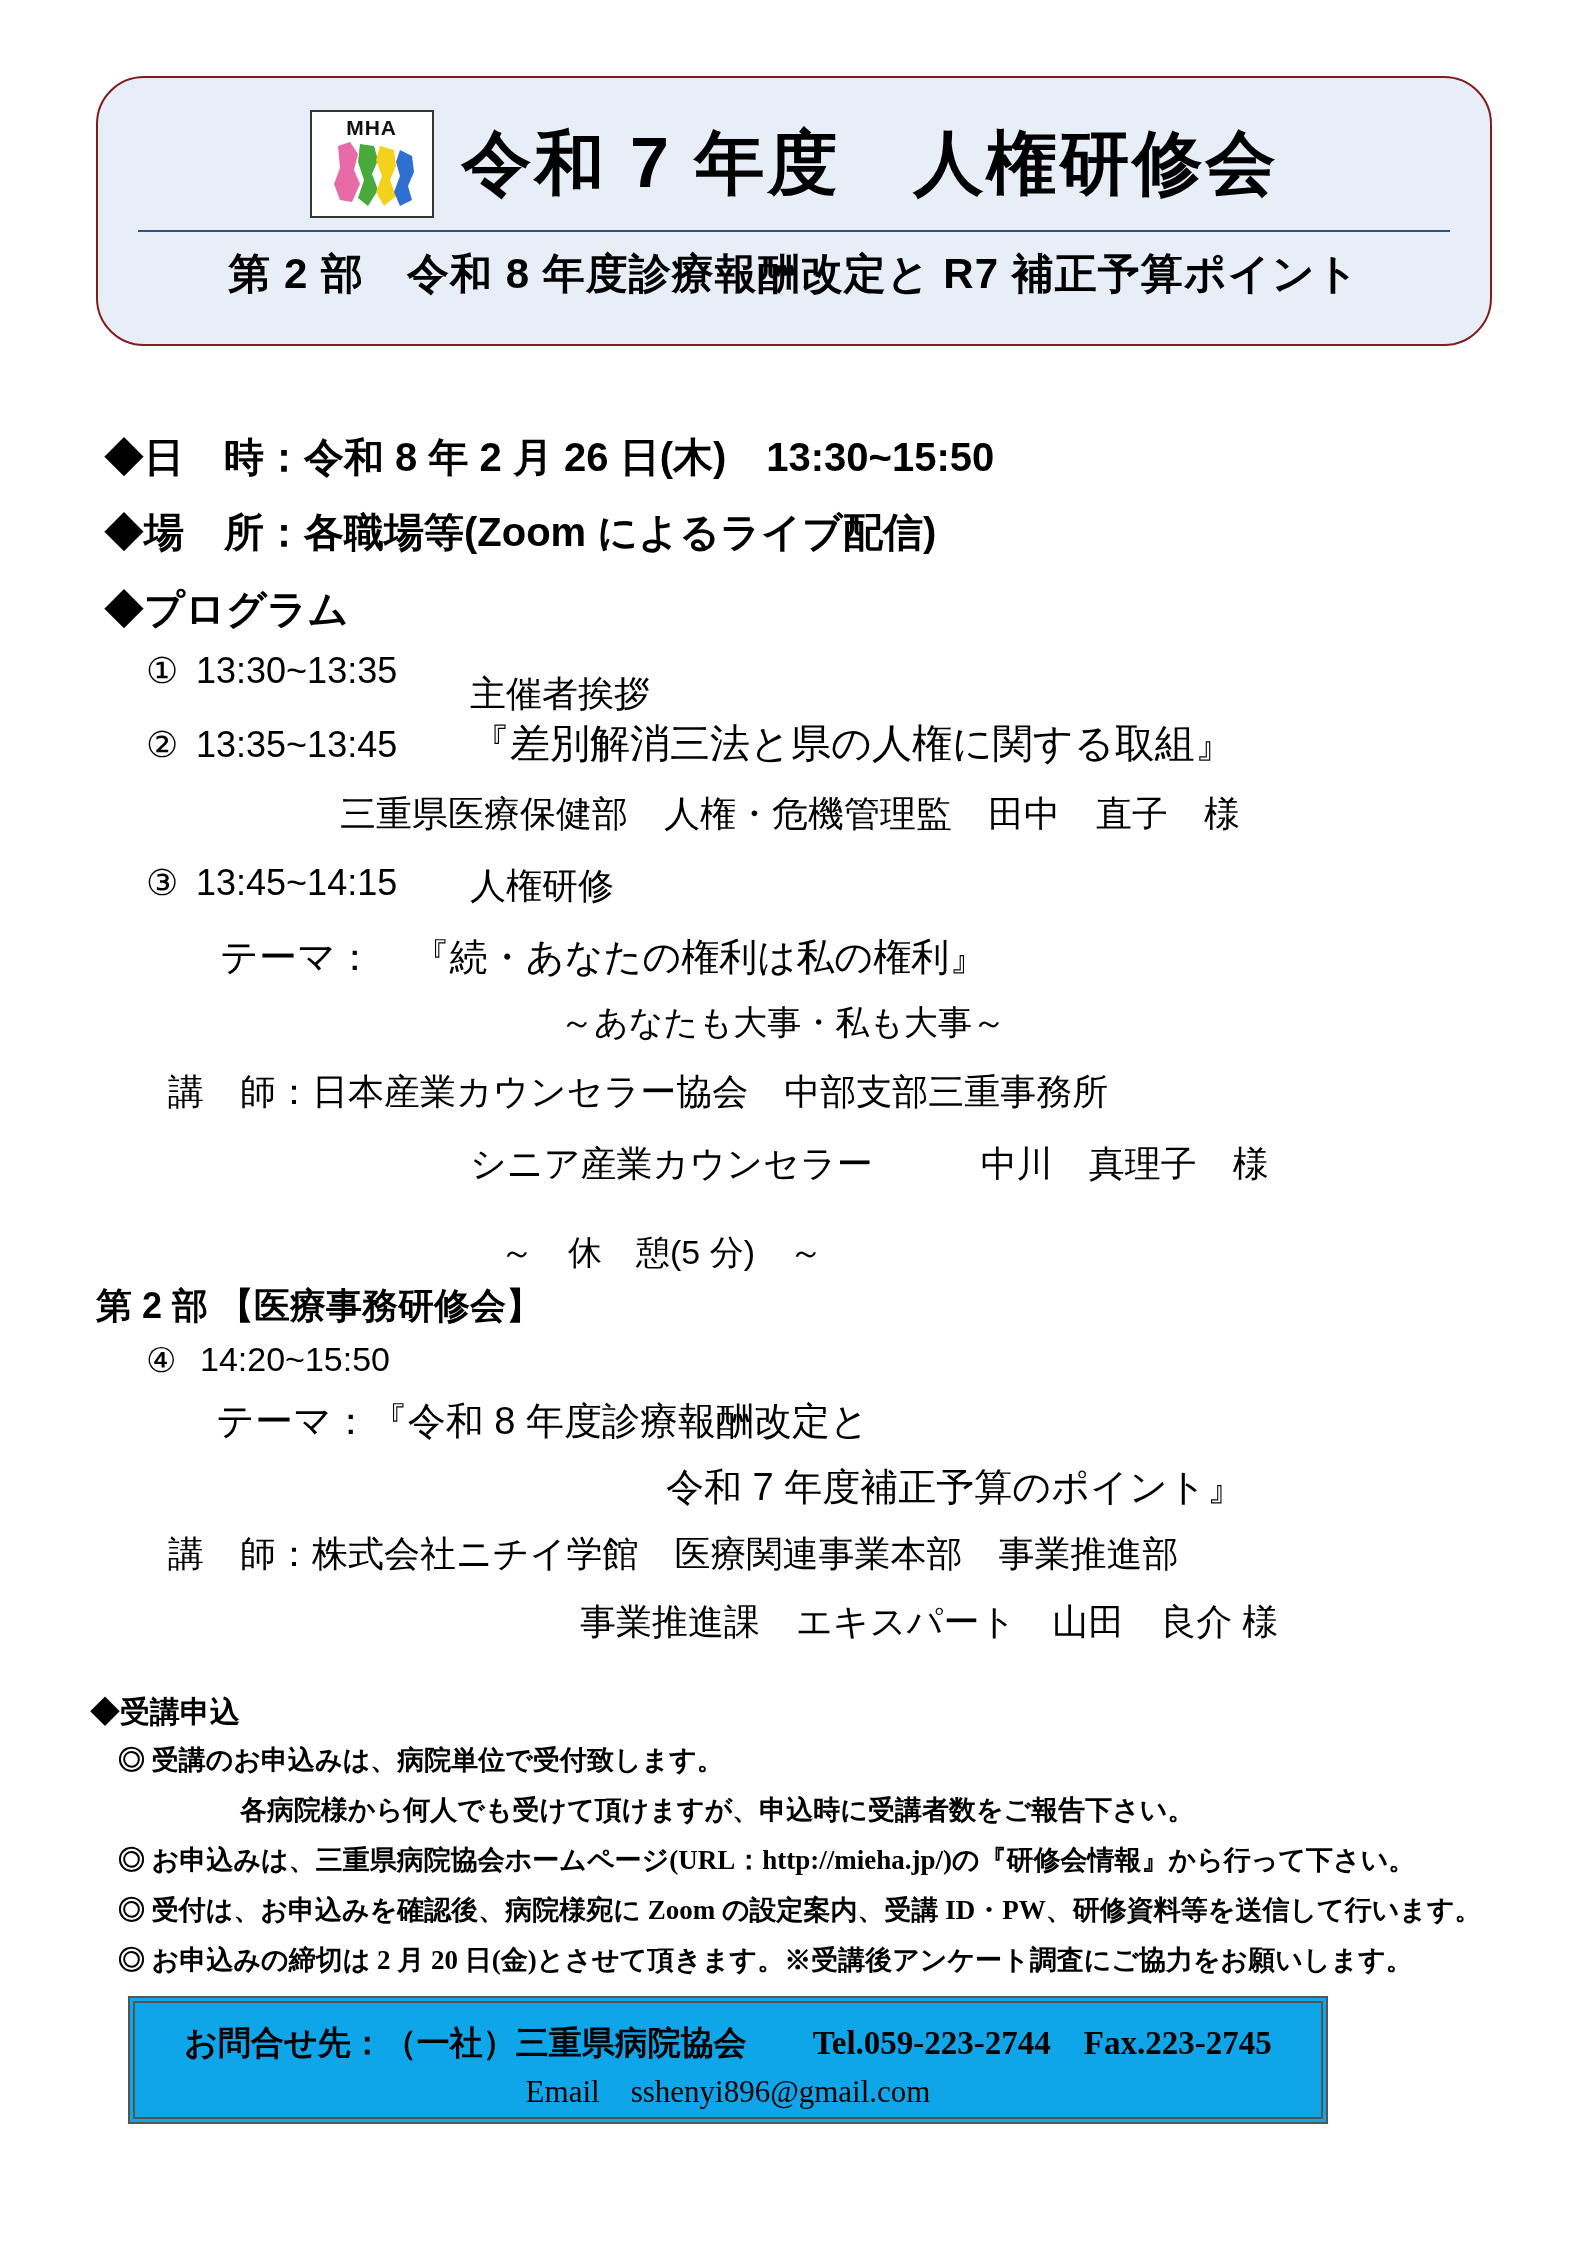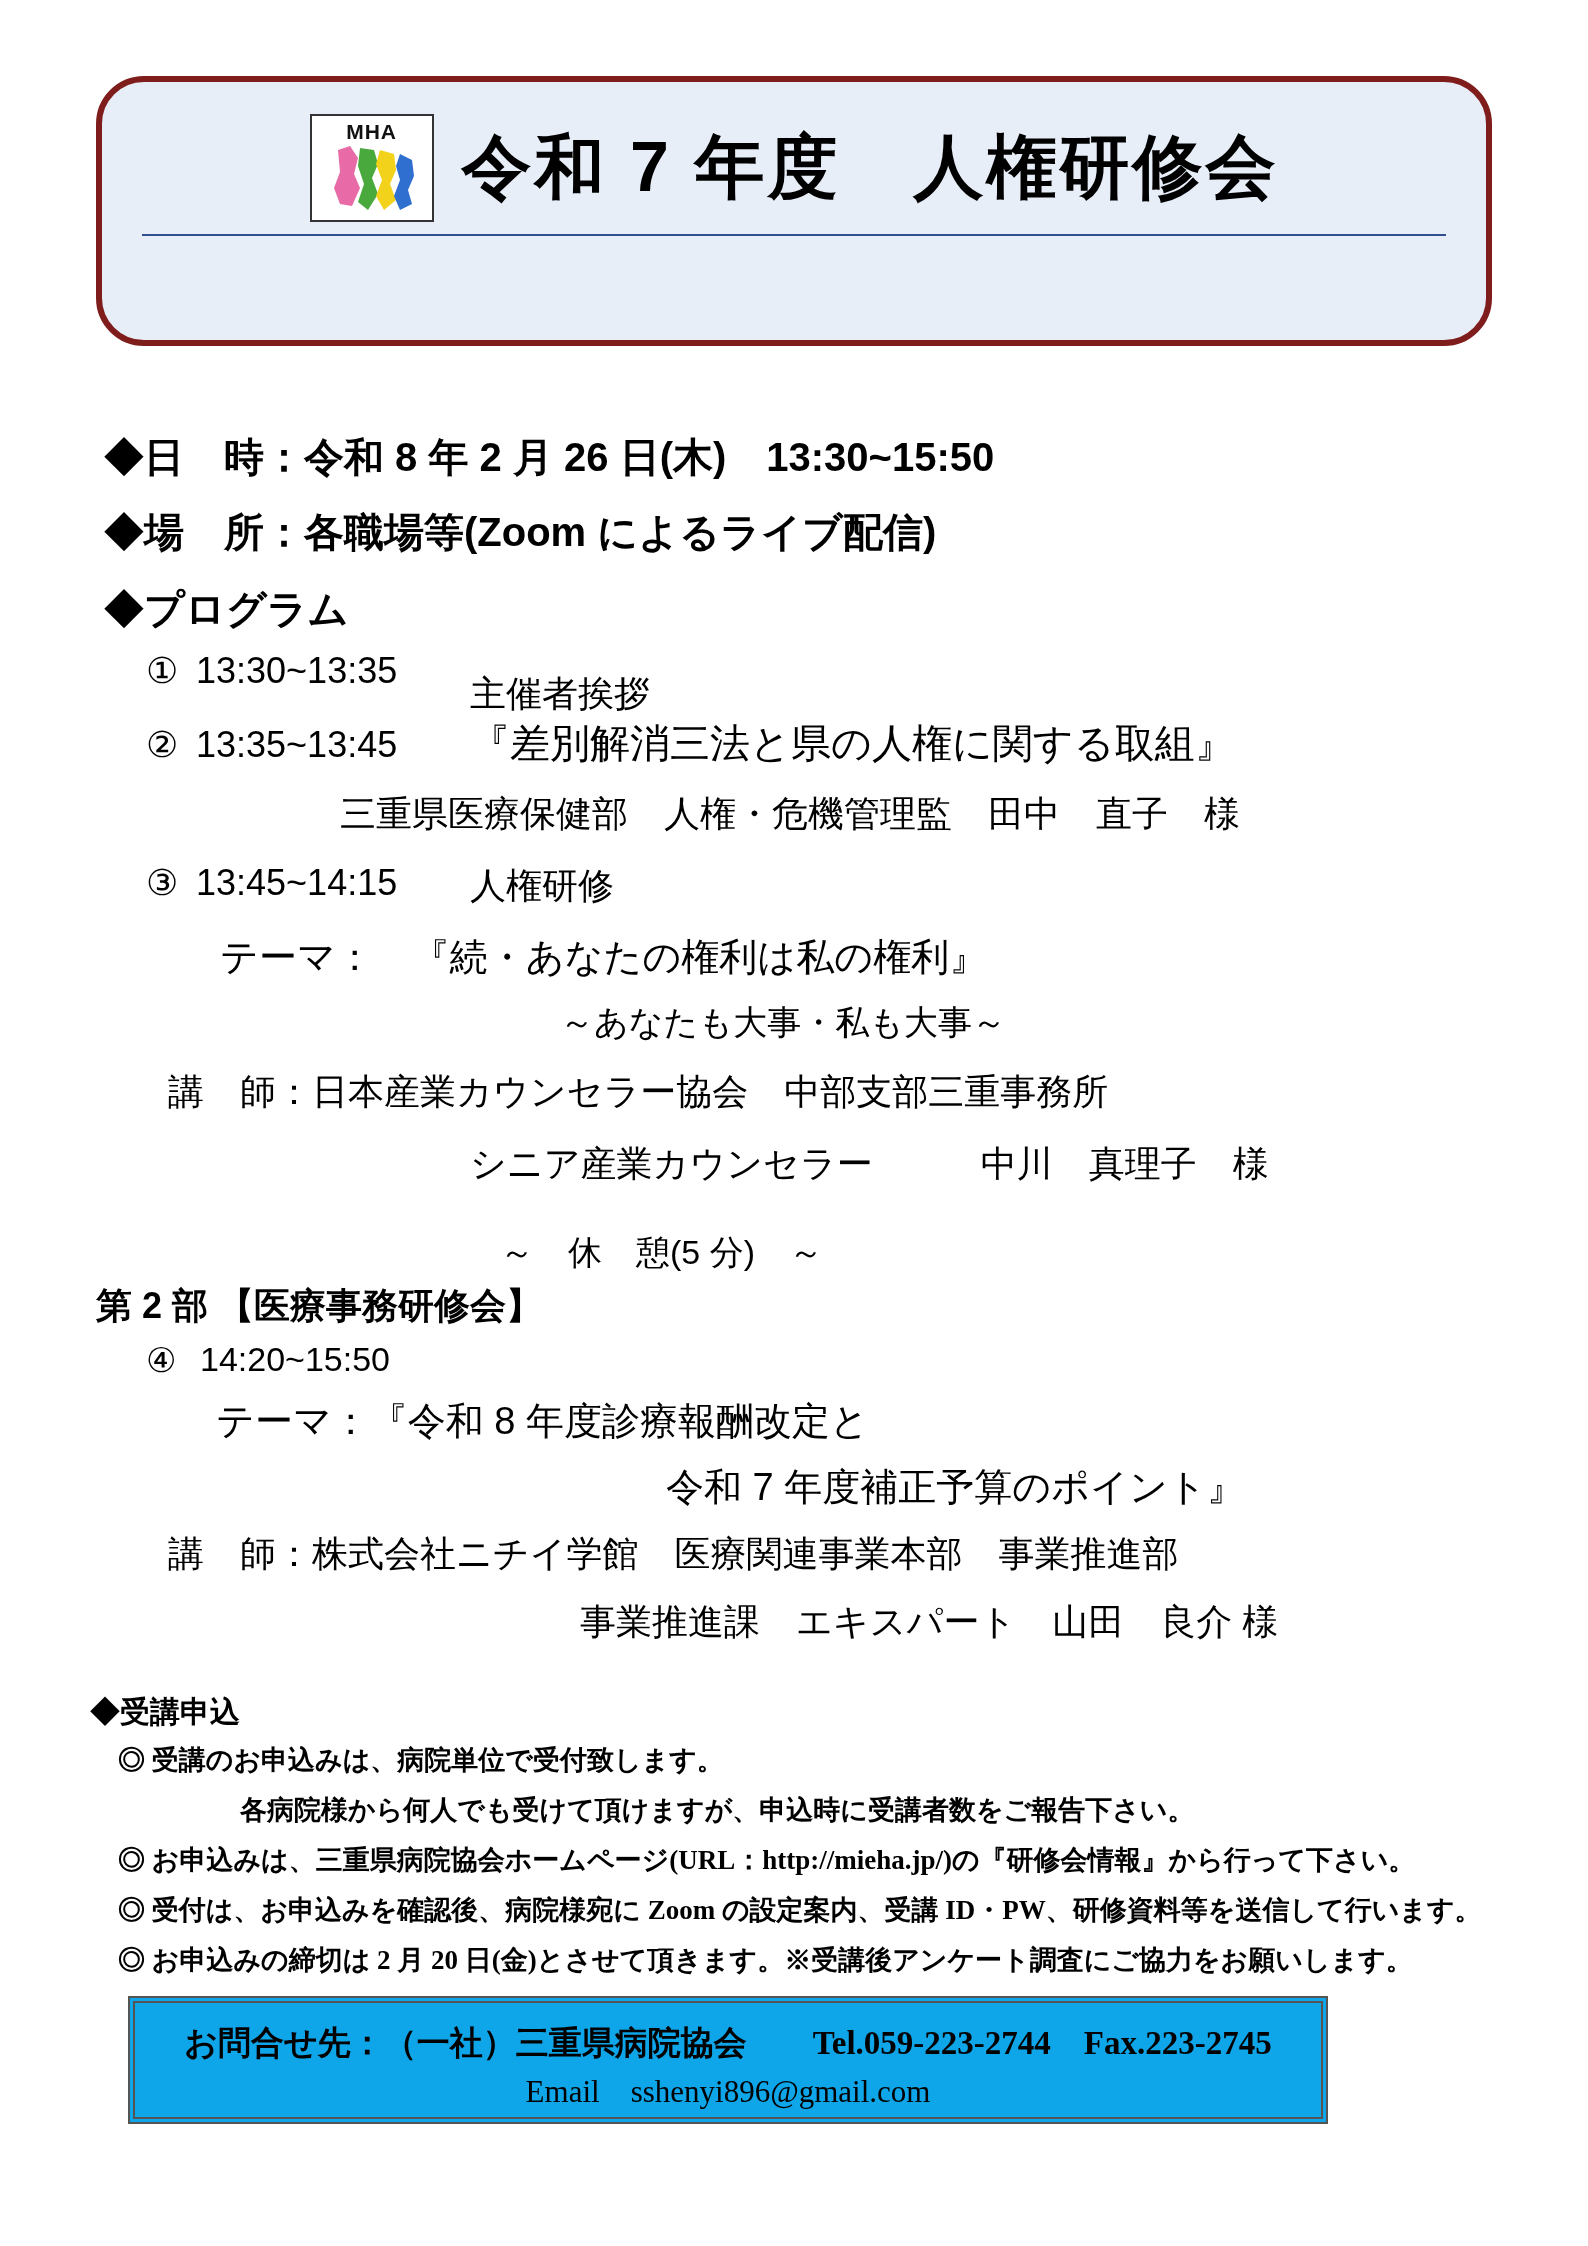--- a/index.html
+++ b/index.html
@@ -24,21 +24,21 @@
   }
 
   
   .banner {
     position: absolute;
     left: 96px;
     top: 76px;
     width: 1396px;
     height: 270px;
     background: #e8eef8;
-    border: 6px solid #7f1d1d;
+    border: 2px solid #7f1d1d;
     border-radius: 48px;
     box-sizing: border-box;
   }
   .banner-title-row {
     position: absolute;
     left: 0; top: 26px;
     width: 100%;
     height: 120px;
     display: flex;
     align-items: center;
@@ -154,20 +154,21 @@
         <svg class="logo-art" viewBox="0 0 108 72">
           <path d="M18 6 L30 2 L38 14 L34 30 L40 44 L32 62 L20 60 L14 44 L20 28 Z" fill="#e86aa6"></path>
           <path d="M40 4 L54 6 L58 20 L52 34 L58 50 L48 66 L38 58 L44 40 L38 22 Z" fill="#4aa93c"></path>
           <path d="M60 6 L74 10 L76 26 L70 40 L76 56 L64 66 L56 52 L62 36 L56 20 Z" fill="#f2d21a"></path>
           <path d="M80 10 L92 16 L94 32 L88 46 L92 60 L80 66 L74 52 L80 36 L76 22 Z" fill="#2f6fd0"></path>
         </svg>
       </div>
       <div class="banner-title">令和 7 年度　人権研修会</div>
     </div>
     <div class="banner-divider"></div>
+    <div class="banner-sub">第 2 部　令和 8 年度診療報酬改定と R7 補正予算ポイント</div>
   </div>
 
   <div class="line b sz40" style="left:104px; top:430px;">◆日　時：令和 8 年 2 月 26 日(木)　13:30~15:50</div>
   <div class="line b sz40" style="left:104px; top:505px;">◆場　所：各職場等(Zoom によるライブ配信)</div>
   <div class="line b sz40" style="left:104px; top:582px;">◆プログラム</div>
 
   <div class="line sz36" style="left:146px; top:650px;">①</div>
   <div class="line sz36" style="left:196px; top:650px;">13:30~13:35</div>
   <div class="line sz36" style="left:470px; top:650px;margin-top:20px;">主催者挨拶</div>
 

